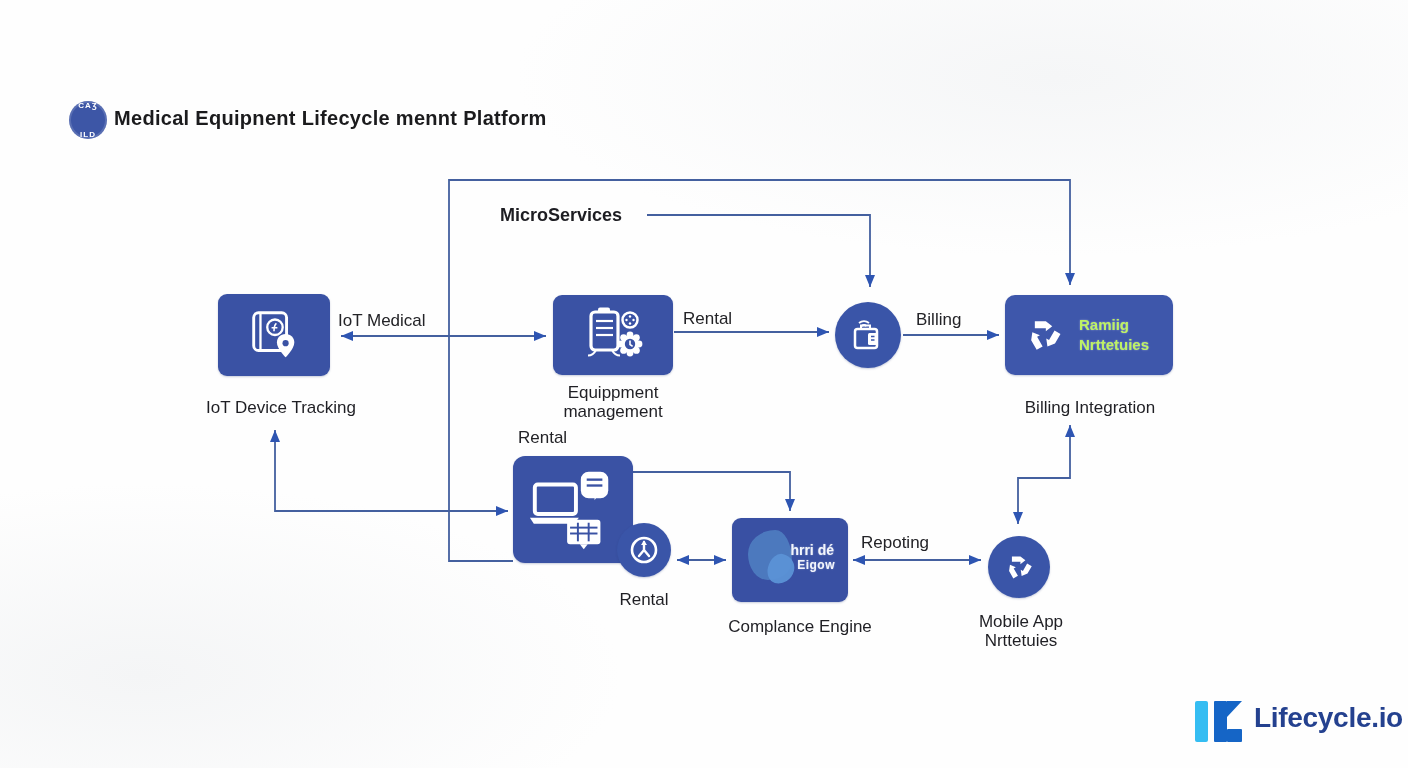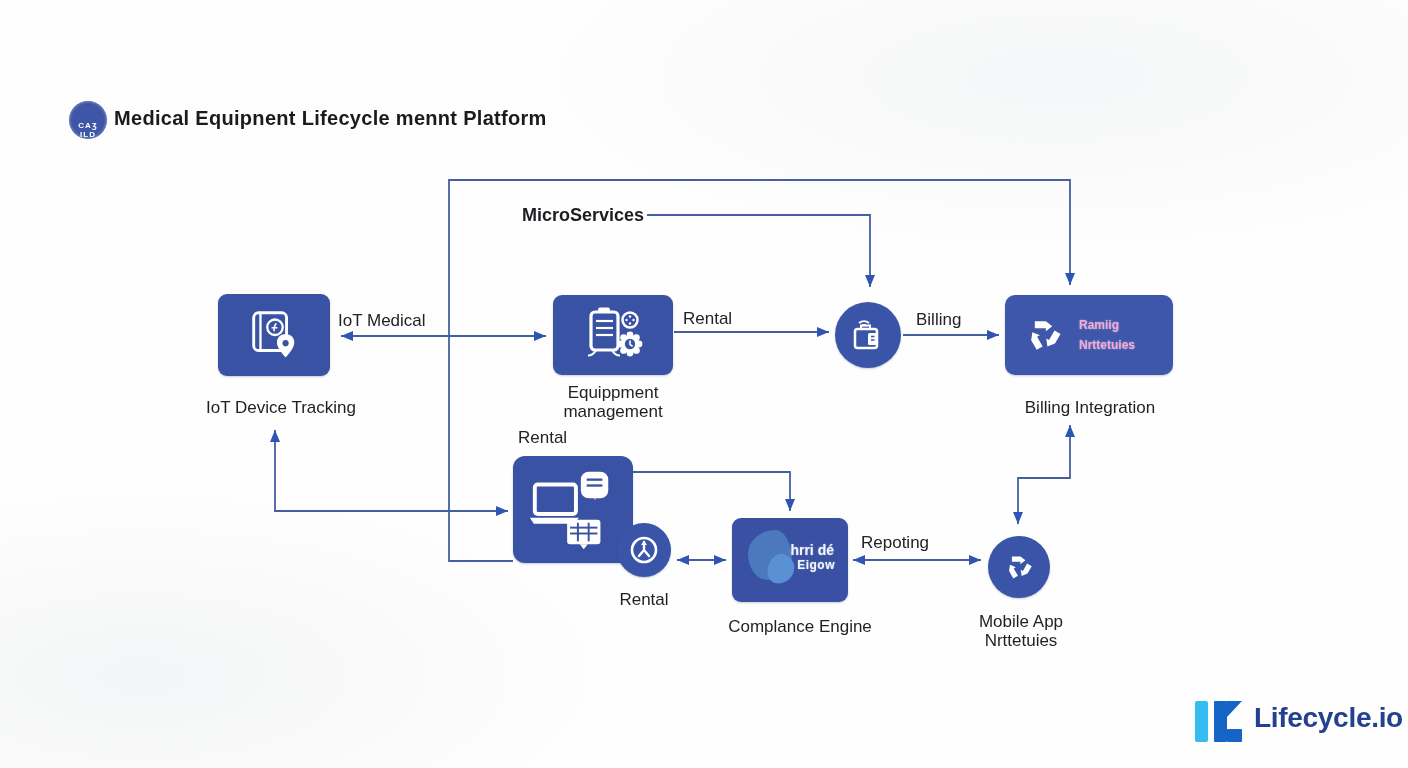--- a/index.html
+++ b/index.html
@@ -8,38 +8,38 @@
     font-family:"Liberation Sans",sans-serif;color:#222;
     background:
       radial-gradient(900px 300px at 75% 10%, #f5f6f7 0%, rgba(245,246,247,0) 60%),
       radial-gradient(800px 320px at 10% 88%, #f4f5f6 0%, rgba(244,245,246,0) 60%),
       #fefefe;
   }
   .abs{position:absolute;}
   
   .badge{
     left:69px;top:101px;width:38px;height:38px;border-radius:50%;
-    background:#3d56a6;display:flex;flex-direction:column;align-items:center;justify-content:flex-end;
+    background:#3d56a6;display:flex;flex-direction:column;align-items:center;justify-content:space-between;
     color:#fff;font-size:8px;line-height:9px;font-weight:700;letter-spacing:1px;
     box-shadow:inset 0 0 0 2px rgba(255,255,255,.15);
   }
   .title{
     left:114px;top:107px;font-size:20px;font-weight:600;color:#1b1b1d;letter-spacing:.3px;
   }
   
   .box{background:#3a52a4;border-radius:9px;display:flex;align-items:center;justify-content:center;
        box-shadow:0 1px 2px rgba(40,60,120,.25);}
   .circlenode{background:#3a55a8;border-radius:50%;display:flex;align-items:center;justify-content:center;
        box-shadow:0 1px 2px rgba(40,60,120,.25);}
   .nodelabel{font-size:17px;font-weight:500;color:#1f1f24;text-align:center;line-height:19px;}
   .edgelabel{font-size:17px;font-weight:500;color:#232327;white-space:nowrap;}
   .micro{font-size:18px;font-weight:600;color:#1d1d22;}
   
   .billing-box{background:#3e57ab;display:flex;align-items:center;justify-content:flex-start;gap:12px;padding-left:16px;box-sizing:border-box;}
-  .billing-inner{color:#f9a8d4;font-size:12px;line-height:20px;font-weight:600;text-shadow:0 0 2px rgba(255,255,255,.45);}
+  .billing-inner{color:#bef264;font-size:15px;line-height:20px;font-weight:600;text-shadow:0 0 2px rgba(255,255,255,.45);}
   
   .compliance{background:#3950a3;border-radius:9px;overflow:hidden;}
   .blob1{left:16px;top:12px;width:44px;height:50px;background:#4e7dc0;opacity:.92;
          border-radius:62% 38% 55% 45% / 48% 62% 38% 52%;}
   .blob2{left:36px;top:36px;width:26px;height:30px;background:#5b92d6;opacity:.95;
          border-radius:45% 55% 60% 40% / 55% 45% 55% 45%;transform:rotate(14deg);}
   .comp-t1{right:14px;top:24px;color:#f2f5fc;font-size:14px;font-weight:600;text-shadow:0 0 1.5px rgba(255,255,255,.5);}
   .comp-t2{right:13px;top:40px;color:#f2f5fc;font-size:12px;font-weight:600;letter-spacing:.5px;text-shadow:0 0 1.5px rgba(255,255,255,.5);}
   
   .logo-text{left:1254px;top:702px;font-size:28px;font-weight:700;color:#24418f;letter-spacing:-0.3px;}
@@ -70,21 +70,21 @@
       <path d="M1070,425 V478 H1018 V524" marker-start="url(#ah)" marker-end="url(#ah)"></path>
     </g>
   </svg>
 
   <div class="abs badge">
     <span>CAƷ</span>
     <span>ILD</span>
   </div>
   <div class="abs title">Medical Equipnent Lifecycle mennt Platform</div>
 
-  <div class="abs micro" style="left:522px;top:205px;">MicroServices</div>
+  <div class="abs micro" style="left:500px;top:205px;">MicroServices</div>
 
   <div class="abs box" style="left:218px;top:294px;width:112px;height:82px;">
     <span>
       <svg width="66" height="58" viewBox="0 0 66 60">
         <rect x="12" y="7" width="34" height="39" rx="5" fill="none" stroke="#fff" stroke-width="3"></rect>
         <line x1="19" y1="7" x2="19" y2="46" stroke="#fff" stroke-width="2.4"></line>
         <circle cx="34" cy="22" r="8" fill="none" stroke="#fff" stroke-width="2.4"></circle>
         <path d="M33 26 c0 -3 0 -6 2.5 -8 M30.5 22.5 h6" stroke="#fff" stroke-width="1.7" fill="none"></path>
         <path d="M45 29 c-5.5 0 -9 4.2 -9 8.7 C36 44.5 45 53 45 53 s9 -8.5 9 -15.3 C54 33.2 50.5 29 45 29 z" fill="#fff"></path>
         <circle cx="45" cy="38.5" r="3.2" fill="#3a52a4"></circle>

